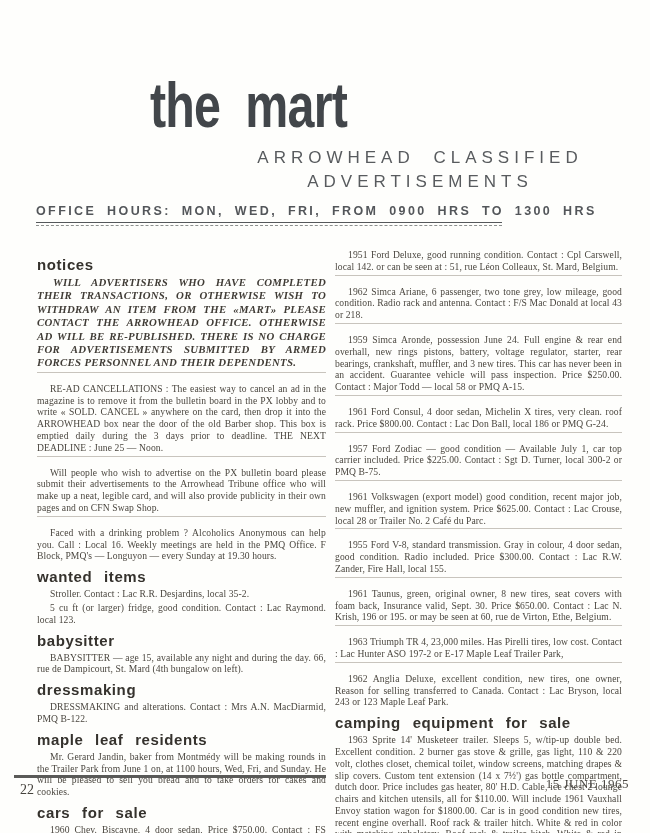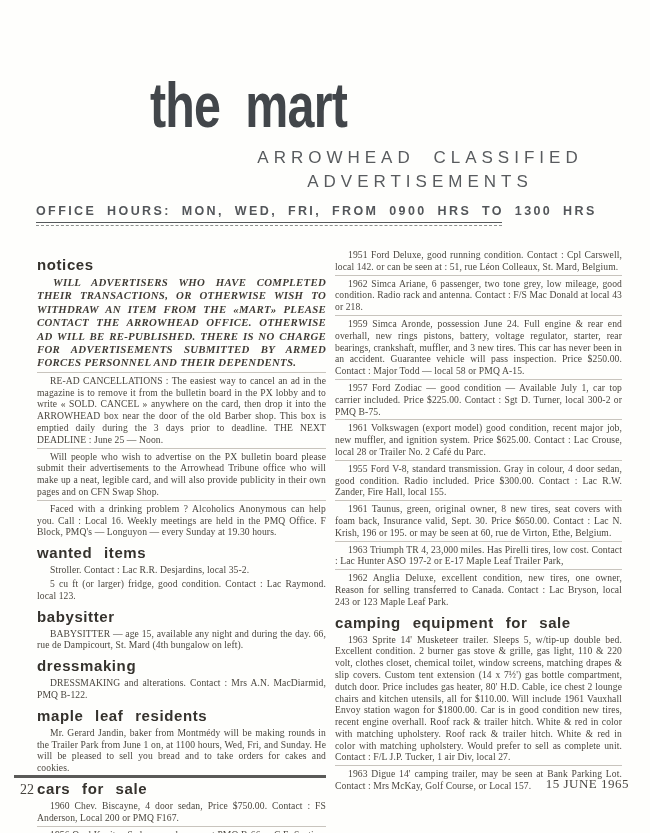--- a/index.html
+++ b/index.html
@@ -72,21 +72,21 @@
     margin:0 0 2px 0;
     font-size:9.6px;
     line-height:11.8px;
     text-align:justify;
     text-indent:13px;
     color:#4a463f;
     letter-spacing:.1px;
   }
   .ad.sep{
     border-top:1px solid #c8c4bd;
-    padding-top:2px;
+    padding-top:10px;
   }
   .ad.italic{
     font-style:italic;
     font-weight:bold;
     font-size:10.8px;
     line-height:13.4px;
     letter-spacing:.3px;
     color:#403c36;
     text-indent:16px;
   }
@@ -149,20 +149,21 @@
         <h2 class="sec-heading">cars for sale</h2>
         <p class="ad">1960 Chev. Biscayne, 4 door sedan, Price $750.00. Contact : FS Anderson, Local 200 or PMQ F167.</p>
         <p class="ad sep">1956 Opel Kapitan Sedan, may be seen at PMQ B-66 or C.E. Section. Contact : Sgt Chapman, local 150.</p>
       </section>
     </div>
   <div class="col col-right">
       <section>
         <p class="ad">1951 Ford Deluxe, good running condition. Contact : Cpl Carswell, local 142. or can be seen at : 51, rue Léon Colleaux, St. Mard, Belgium.</p>
         <p class="ad sep">1962 Simca Ariane, 6 passenger, two tone grey, low mileage, good condition. Radio rack and antenna. Contact : F/S Mac Donald at local 43 or 218.</p>
         <p class="ad sep">1959 Simca Aronde, possession June 24. Full engine &amp; rear end overhall, new rings pistons, battery, voltage regulator, starter, rear bearings, crankshaft, muffler, and 3 new tires. This car has never been in an accident. Guarantee vehicle will pass inspection. Price $250.00. Contact : Major Todd — local 58 or PMQ A-15.</p>
+        <p class="ad sep">1961 Ford Consul, 4 door sedan, Michelin X tires, very clean. roof rack. Price $800.00. Contact : Lac Don Ball, local 186 or PMQ G-24.</p>
         <p class="ad sep">1957 Ford Zodiac — good condition — Available July 1, car top carrier included. Price $225.00. Contact : Sgt D. Turner, local 300-2 or PMQ B-75.</p>
         <p class="ad sep">1961 Volkswagen (export model) good condition, recent major job, new muffler, and ignition system. Price $625.00. Contact : Lac Crouse, local 28 or Trailer No. 2 Café du Parc.</p>
         <p class="ad sep">1955 Ford V-8, standard transmission. Gray in colour, 4 door sedan, good condition. Radio included. Price $300.00. Contact : Lac R.W. Zander, Fire Hall, local 155.</p>
         <p class="ad sep">1961 Taunus, green, original owner, 8 new tires, seat covers with foam back, Insurance valid, Sept. 30. Price $650.00. Contact : Lac N. Krish, 196 or 195. or may be seen at 60, rue de Virton, Ethe, Belgium.</p>
         <p class="ad sep">1963 Triumph TR 4, 23,000 miles. Has Pirelli tires, low cost. Contact : Lac Hunter ASO 197-2 or E-17 Maple Leaf Trailer Park,</p>
         <p class="ad sep">1962 Anglia Deluxe, excellent condition, new tires, one owner, Reason for selling transferred to Canada. Contact : Lac Bryson, local 243 or 123 Maple Leaf Park.</p>
       </section>
       <section>
         <h2 class="sec-heading">camping equipment for sale</h2>
         <p class="ad">1963 Sprite 14' Musketeer trailer. Sleeps 5, w/tip-up double bed. Excellent condition. 2 burner gas stove &amp; grille, gas light, 110 &amp; 220 volt, clothes closet, chemical toilet, window screens, matching drapes &amp; slip covers. Custom tent extension (14 x 7½') gas bottle compartment, dutch door. Price includes gas heater, 80' H.D. Cable, ice chest 2 lounge chairs and kitchen utensils, all for $110.00. Will include 1961 Vauxhall Envoy station wagon for $1800.00. Car is in good condition new tires, recent engine overhall. Roof rack &amp; trailer hitch. White &amp; red in color with matching upholstery. Roof rack &amp; trailer hitch. White &amp; red in color with matching upholstery. Would prefer to sell as complete unit. Contact : F/L J.P. Tucker, 1 air Div, local 27.</p>

